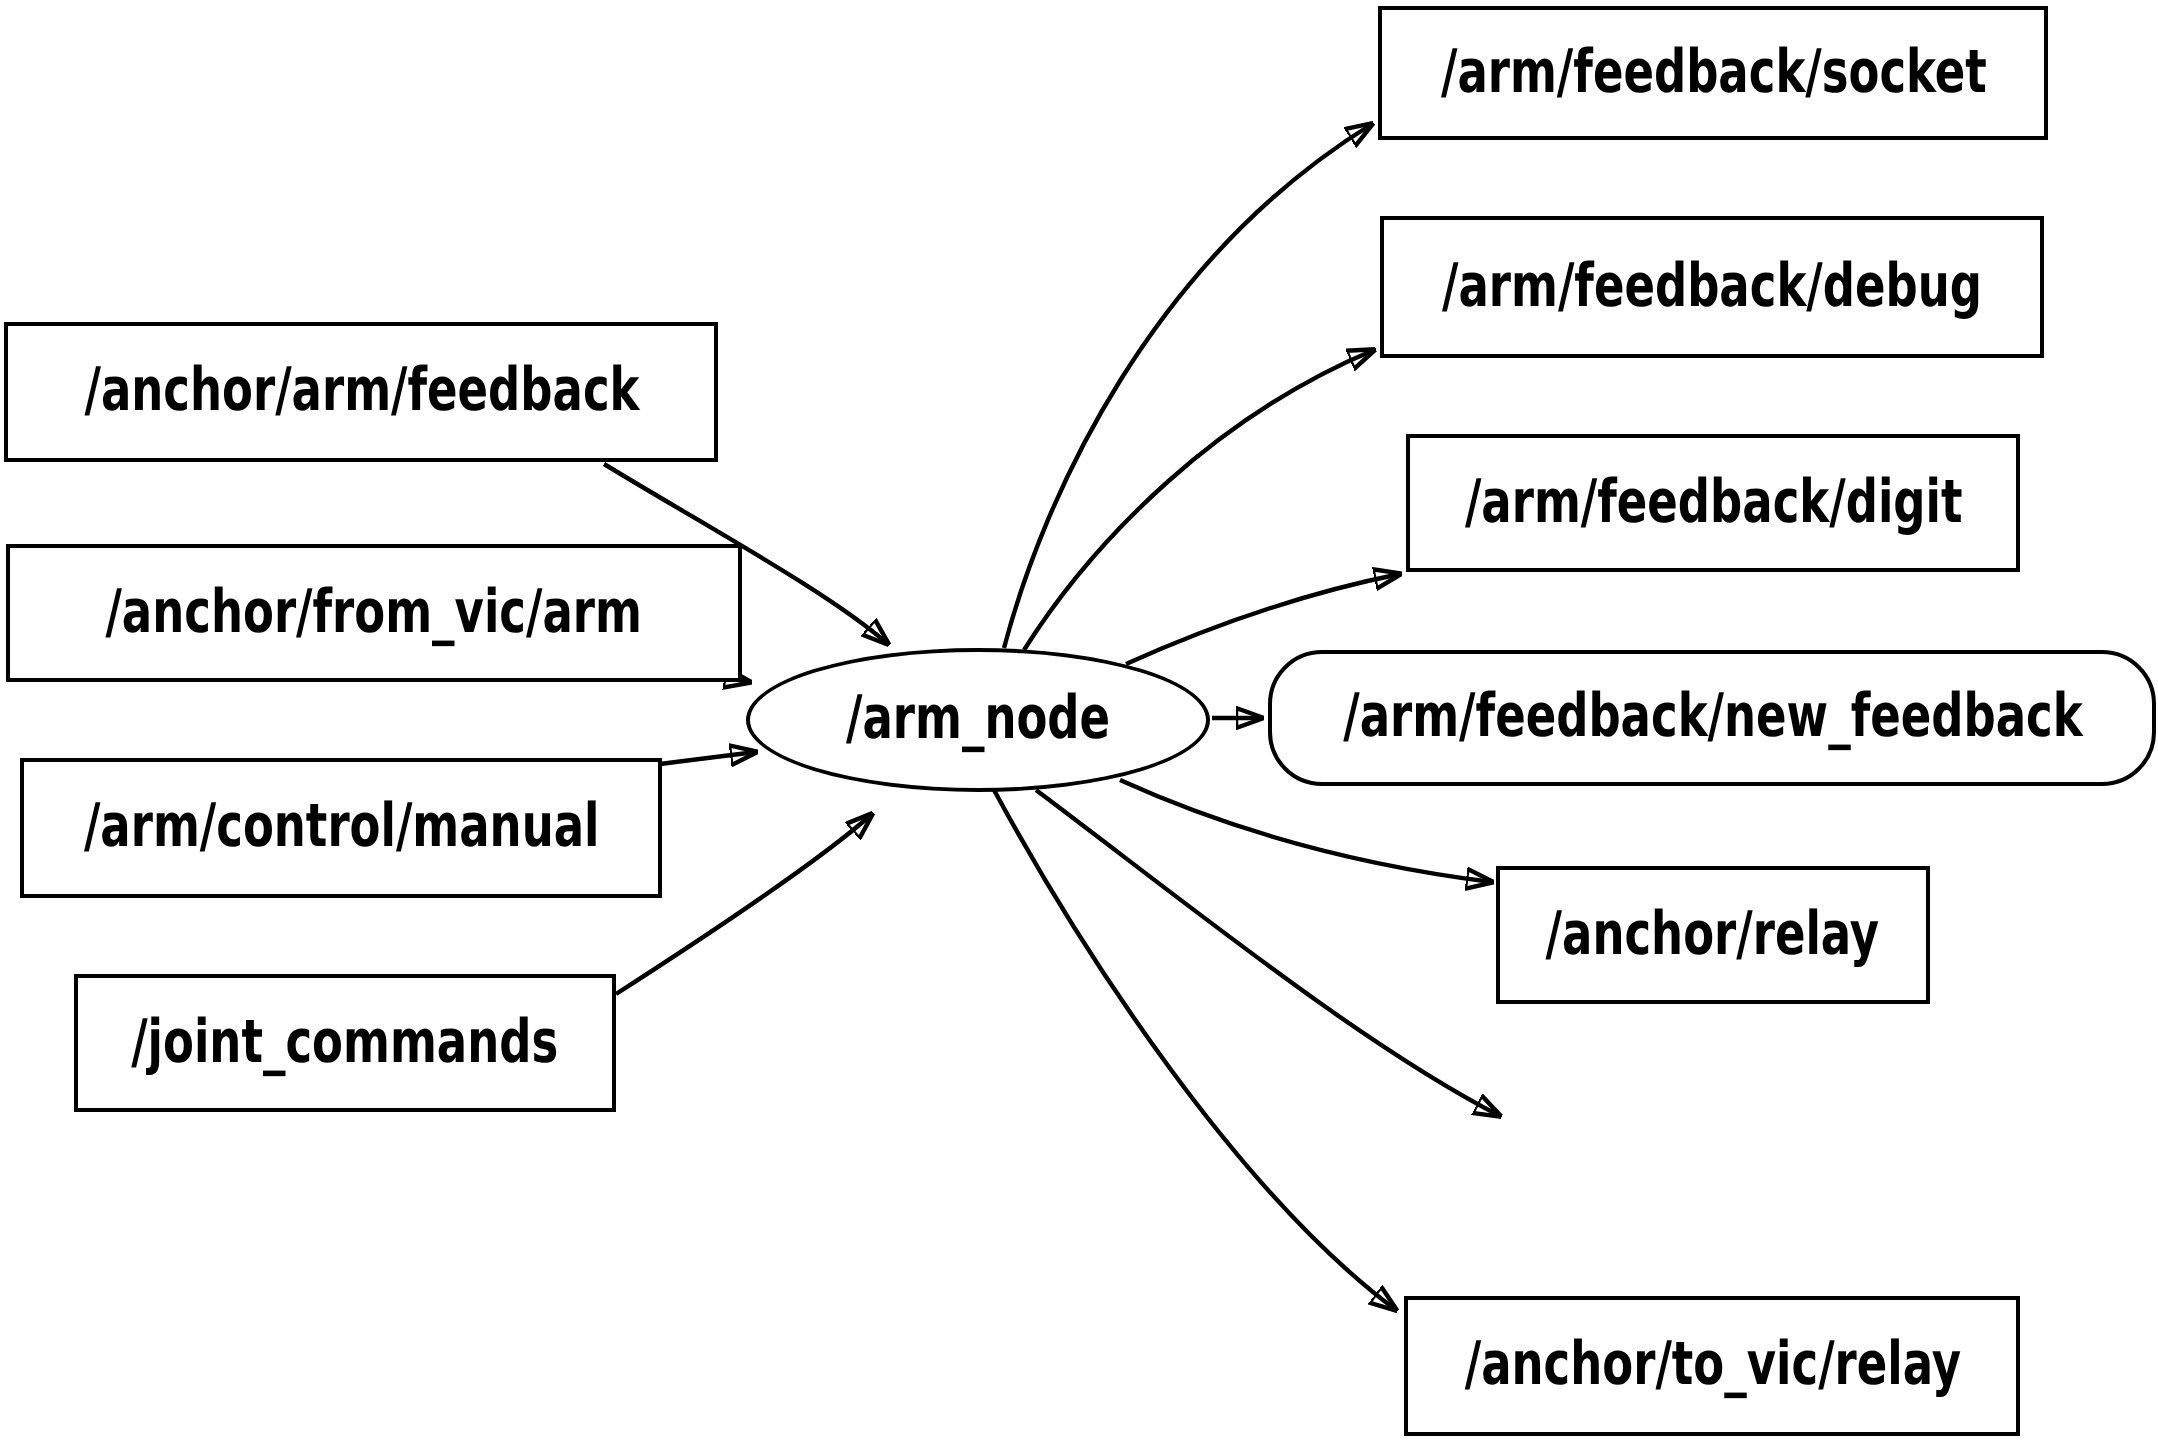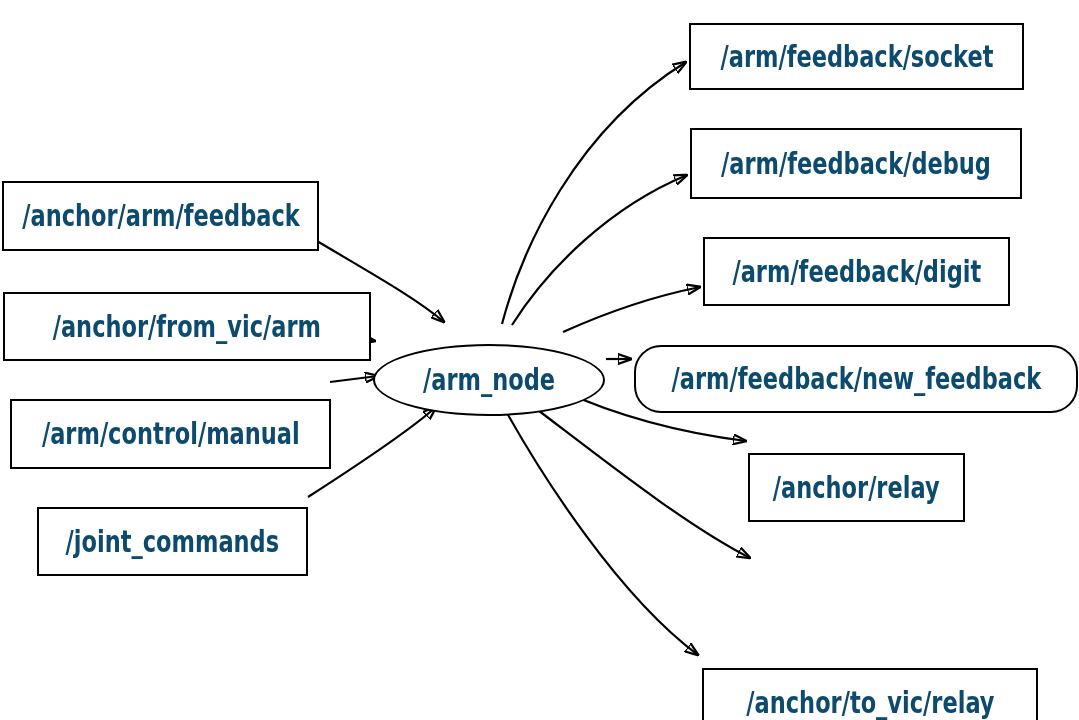--- a/index.html
+++ b/index.html
@@ -28,22 +28,21 @@
     stroke-width: 2.2px;
   }
   .node {
     position: absolute;
     box-sizing: border-box;
     background: #ffffff;
     border: 2.5px solid #000000;
     display: flex;
     align-items: center;
     justify-content: center;
-    color: #0c4a6e;
-    margin-top: 20px;
+    color: #000000;
   }
   .node.box {
     border-radius: 0;
   }
   .node.oval {
     border-radius: 50%;
   }
   .node .lbl {
     display: inline-block;
     font-size: 30px;
@@ -71,21 +70,21 @@
     <path d="M308,497 C350,470 408,432 436,407" marker-end="url(#arrow)"></path>
     <path d="M502,324 C522,248 576,130 686,62" marker-end="url(#arrow)"></path>
     <path d="M512,325 C548,268 610,207 687,175" marker-end="url(#arrow)"></path>
     <path d="M563,332 C612,310 655,296 700,287" marker-end="url(#arrow)"></path>
     <path d="M606,359 C614,359 622,359 631,359" marker-end="url(#arrow)"></path>
     <path d="M560,390 C624,419 690,434 746,441" marker-end="url(#arrow)"></path>
     <path d="M518,395 C594,452 680,522 750,558" marker-end="url(#arrow)"></path>
     <path d="M497,395 C542,478 620,597 698,655" marker-end="url(#arrow)"></path>
   </svg>
 
-  <div class="node box" style="left:2px; top:161px; width:317px; height:70px;text-align:center;">
+  <div class="node box" style="left:2px; top:161px; width:357px; height:70px;text-align:center;">
     <span class="lbl">/anchor/arm/feedback</span>
   </div>
   <div class="node box" style="left:3px; top:272px; width:368px; height:69px;">
     <span class="lbl">/anchor/from_vic/arm</span>
   </div>
   <div class="node box" style="left:10px; top:379px; width:321px; height:70px;">
     <span class="lbl">/arm/control/manual</span>
   </div>
   <div class="node box" style="left:37px; top:487px; width:271px; height:69px;">
     <span class="lbl">/joint_commands</span>
@@ -103,17 +102,17 @@
   </div>
   <div class="node box" style="left:703px; top:217px; width:307px; height:69px;">
     <span class="lbl">/arm/feedback/digit</span>
   </div>
   <div class="node box" style="left:634px; top:325px; width:444px; height:68px;border-radius:27px;">
     <span class="lbl">/arm/feedback/new_feedback</span>
   </div>
   <div class="node box" style="left:748px; top:433px; width:217px; height:69px;">
     <span class="lbl">/anchor/relay</span>
   </div>
-  <div class="node box" style="left:702px; top:648px; width:336px; height:70px;">
+  <div class="node box" style="left:702px; top:648px; width:308px; height:70px;">
     <span class="lbl">/anchor/to_vic/relay</span>
   </div>
 
 </div>
 
 </body></html>

